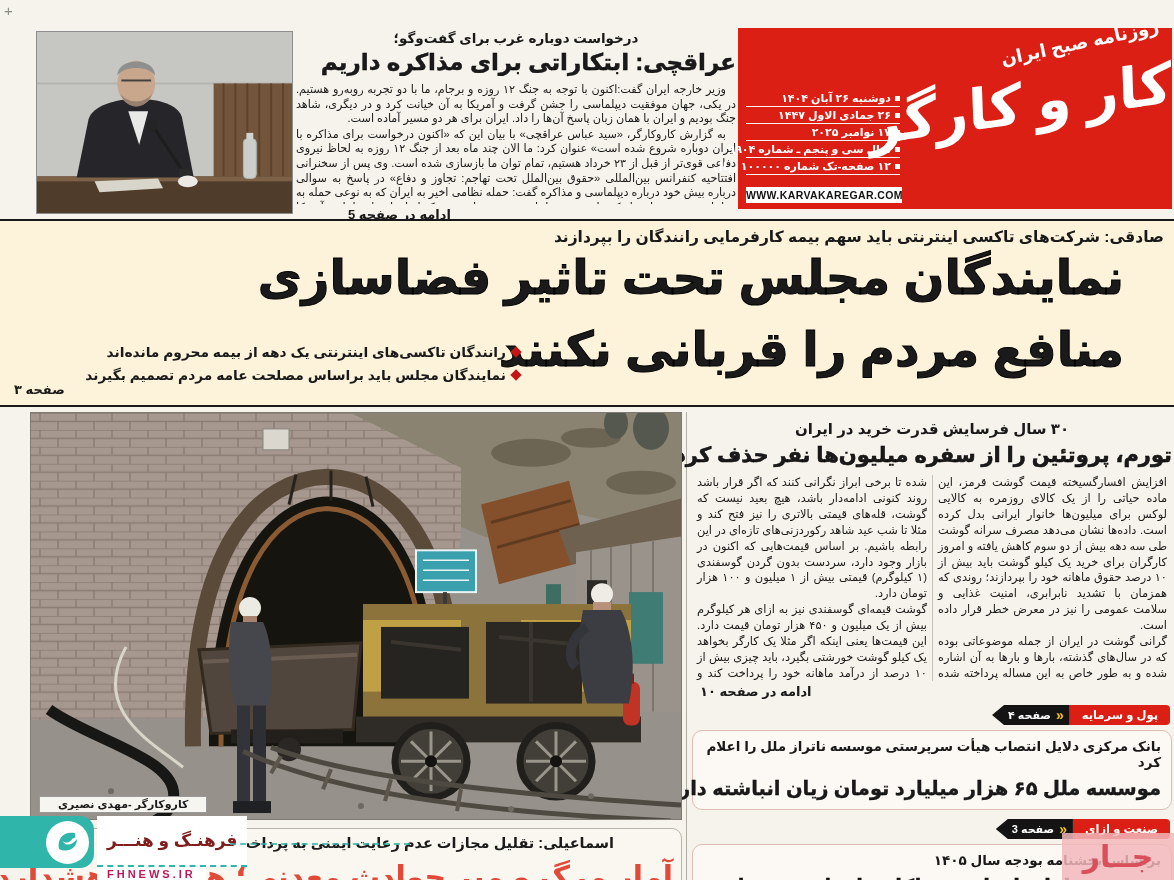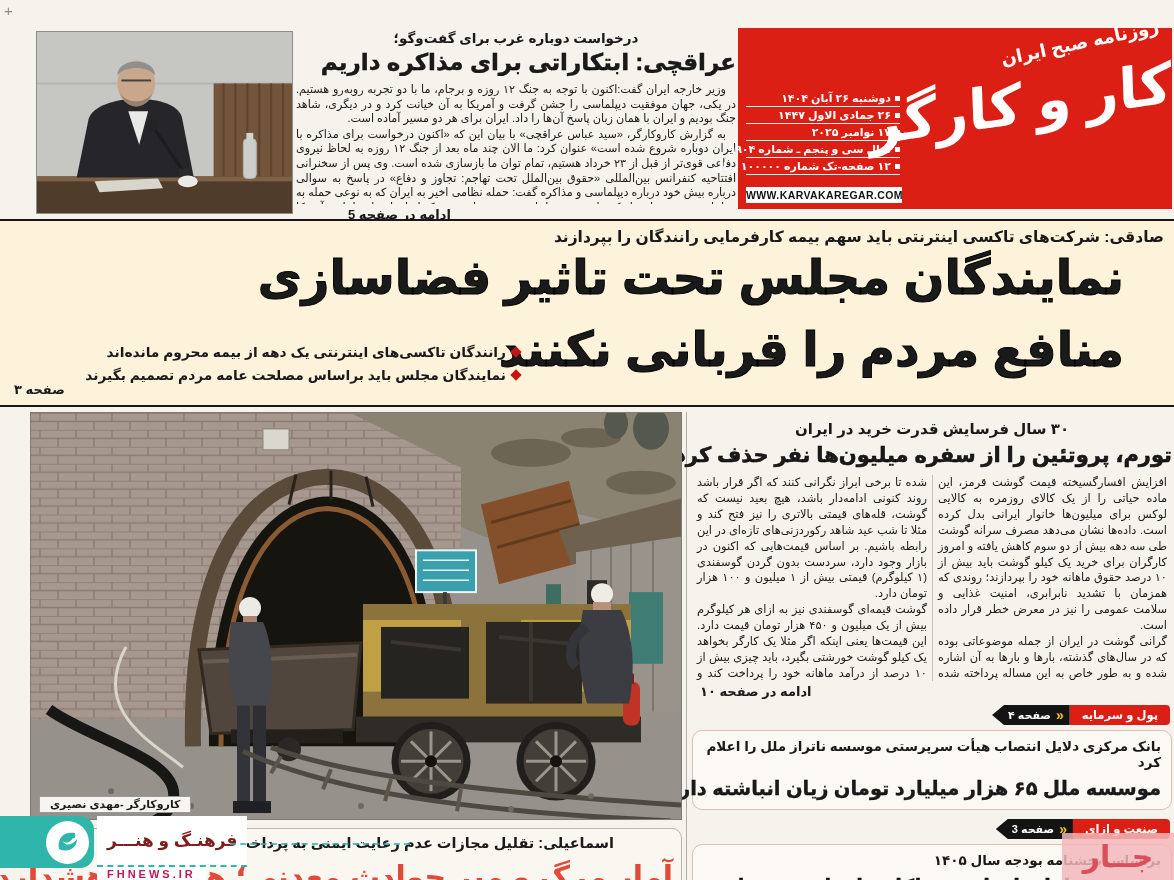--- a/index.html
+++ b/index.html
@@ -78,21 +78,21 @@
   .box-kicker { font-size:13.5px; font-weight:bold; margin-bottom:7px; }
   .box-headline { text-align:center; font-size:19.5px; font-weight:bold; letter-spacing:-0.4px;
     -webkit-text-stroke:0.3px #000; white-space:nowrap; }
   #industry-box { height:100px; }
 
   .left-col { position:absolute; left:30px; top:412px; width:652px; }
   .photo-wrap { position:relative; width:652px; height:408px; border:1px solid #7d7a72;
     background:#96918a; overflow:hidden; }
   .photo-wrap svg { display:block; width:100%; height:100%; }
   .photo-credit { position:absolute; left:8px; bottom:6px; background:#f7f5ef; border:1px solid #999;
-    font-size:11px; font-weight:bold; padding:1px 10px; }
+    font-size:11px; font-weight:bold; padding:1px 18px; }
   .mine-box { margin-top:8px; border:1px solid #bab5ab; border-radius:10px; background:#faf7f1;
     padding:6px 8px; height:120px; }
   .mine-kicker { text-align:center; font-size:14.5px; font-weight:bold; }
   .mine-headline { text-align:center; font-size:30px; font-weight:bold; color:#e14a38;
     letter-spacing:-0.5px; margin-top:8px; white-space:nowrap; }
 
   
   .fhnews { position:absolute; left:0; top:816px; z-index:6; display:flex; align-items:flex-start; direction:ltr; }
   .fh-pill { width:94px; height:52px; background:#2fb5aa; border-radius:0 14px 14px 0;
     display:flex; align-items:center; justify-content:flex-end; padding-right:5px; }

